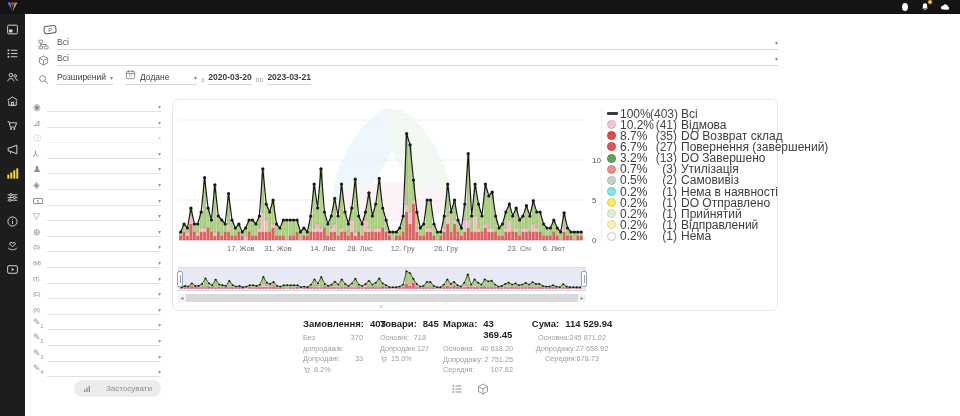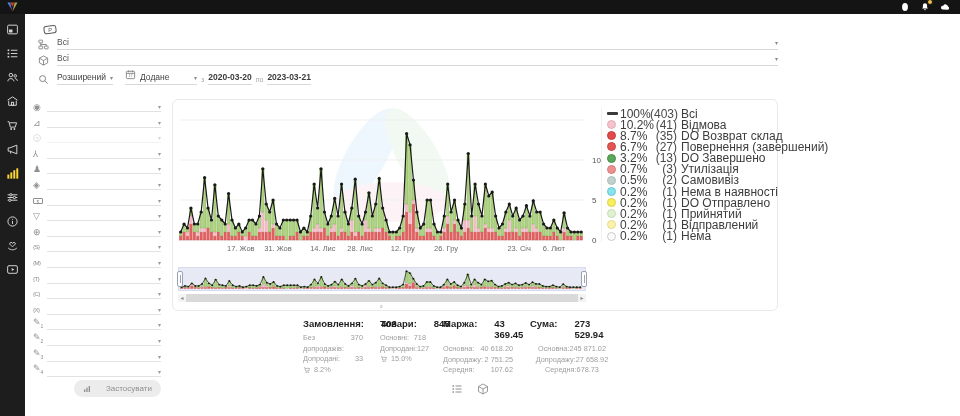--- a/index.html
+++ b/index.html
@@ -55,21 +55,21 @@
   .handle{position:absolute;top:3px;width:6px;height:16px;background:#fff;border:1px solid #9aa0b8;border-radius:2px;box-sizing:border-box}
   .handle i{display:block;width:1px;height:8px;background:#9aa0b8;margin:3px auto 0}
   .handle.l{left:-2px}.handle.r{right:-2px}
   .scroll{position:absolute;left:5px;top:194px;width:408px;height:8px;background:#f3f3f3;display:flex;align-items:center}
   .sarr{font-size:6px;color:#8a8a8a;width:8px;text-align:center;flex:none;line-height:8px}
   .sthumb{flex:1;height:8px;background:#d9d9d9;border-radius:1px;text-align:center}
   .sthumb span{font-size:5px;color:#a5a5a5;line-height:8px;letter-spacing:1px}
   
   .stats{position:absolute;left:303px;top:318px;display:flex;gap:17px}
   .scol{display:flex;flex-direction:column}
-  .stitle{display:flex;justify-content:space-between;font-size:9.5px;font-weight:bold;color:#1f1f1f;margin-bottom:4px;gap:17px}
+  .stitle{display:flex;justify-content:space-between;font-size:9.5px;font-weight:bold;color:#1f1f1f;margin-bottom:4px;gap:6px}
   .srow{display:flex;justify-content:space-between;font-size:7.3px;color:#9e9e9e;line-height:10.5px}
   .supsell{display:flex;align-items:center;gap:3px;font-size:7.3px;color:#9e9e9e;line-height:10.5px}
   .supsell svg{width:8px;height:8px}
   
   .ftoggles{position:absolute;left:451px;top:383px;display:flex;gap:14px}
   .ftoggles .tog{width:12px;height:12px;color:#8f8f8f}
   .ftoggles svg{width:12px;height:12px;display:block}
 </style>
 </head>
 <body>
@@ -1349,21 +1349,21 @@
         <span>2 751.25</span>
       </div>
       <div class="srow">
         <span>Середня:</span>
         <span>107.62</span>
       </div>
     </div>
     <div class="scol" style="width: 84px; align-items: center;">
       <div class="stitle">
         <span>Сума:</span>
-        <span>273 529.94</span>
+        <span>114 529.94</span>
       </div>
       <div class="srow">
         <span>Основна:</span>
         <span>245 871.02</span>
       </div>
       <div class="srow">
         <span>Допродажу:</span>
         <span>27 658.92</span>
       </div>
       <div class="srow">

